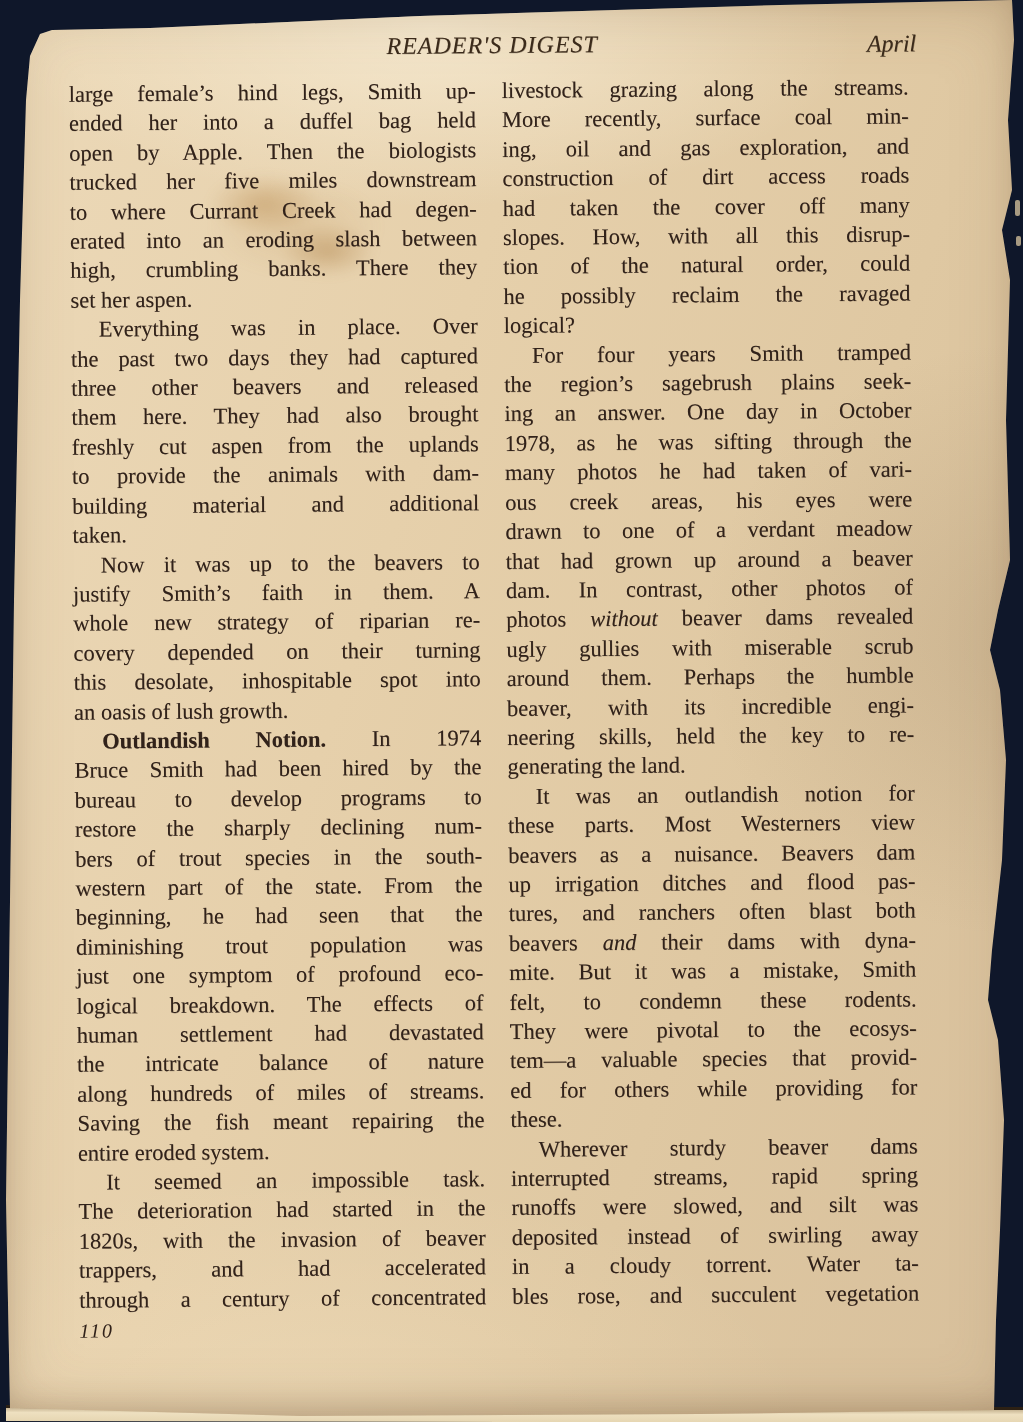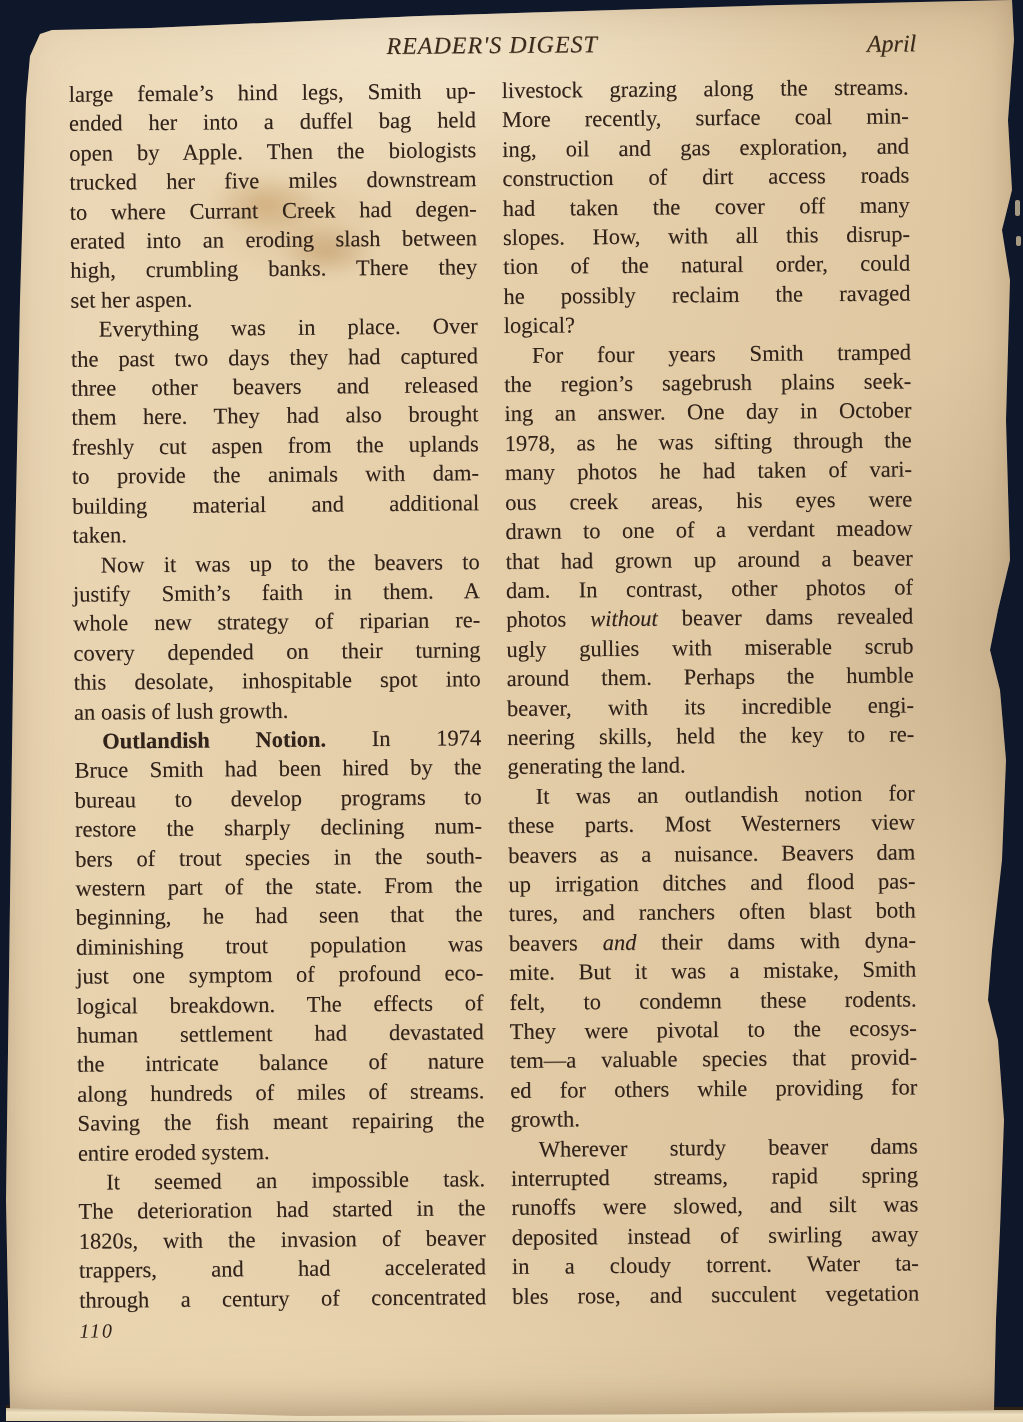--- a/index.html
+++ b/index.html
@@ -169,21 +169,21 @@
               <div class="line"><span>these parts. Most Westerners view</span></div>
               <div class="line"><span>beavers as a nuisance. Beavers dam</span></div>
               <div class="line"><span>up irrigation ditches and flood pas-</span></div>
               <div class="line"><span>tures, and ranchers often blast both</span></div>
               <div class="line"><span>beavers </span><span class="italic">and</span><span> their dams with dyna-</span></div>
               <div class="line"><span>mite. But it was a mistake, Smith</span></div>
               <div class="line"><span>felt, to condemn these rodents.</span></div>
               <div class="line"><span>They were pivotal to the ecosys-</span></div>
               <div class="line"><span>tem—a valuable species that provid-</span></div>
               <div class="line"><span>ed for others while providing for</span></div>
-              <div class="line endline"><span>growth.</span></div>
+              <div class="line endline"><span>these.</span></div>
             </div>
             <div class="para">
               <div class="line indent"><span>Wherever sturdy beaver dams</span></div>
               <div class="line"><span>interrupted streams, rapid spring</span></div>
               <div class="line"><span>runoffs were slowed, and silt was</span></div>
               <div class="line"><span>deposited instead of swirling away</span></div>
               <div class="line"><span>in a cloudy torrent. Water ta-</span></div>
               <div class="line"><span>bles rose, and succulent vegetation</span></div>
             </div>
           </div>

